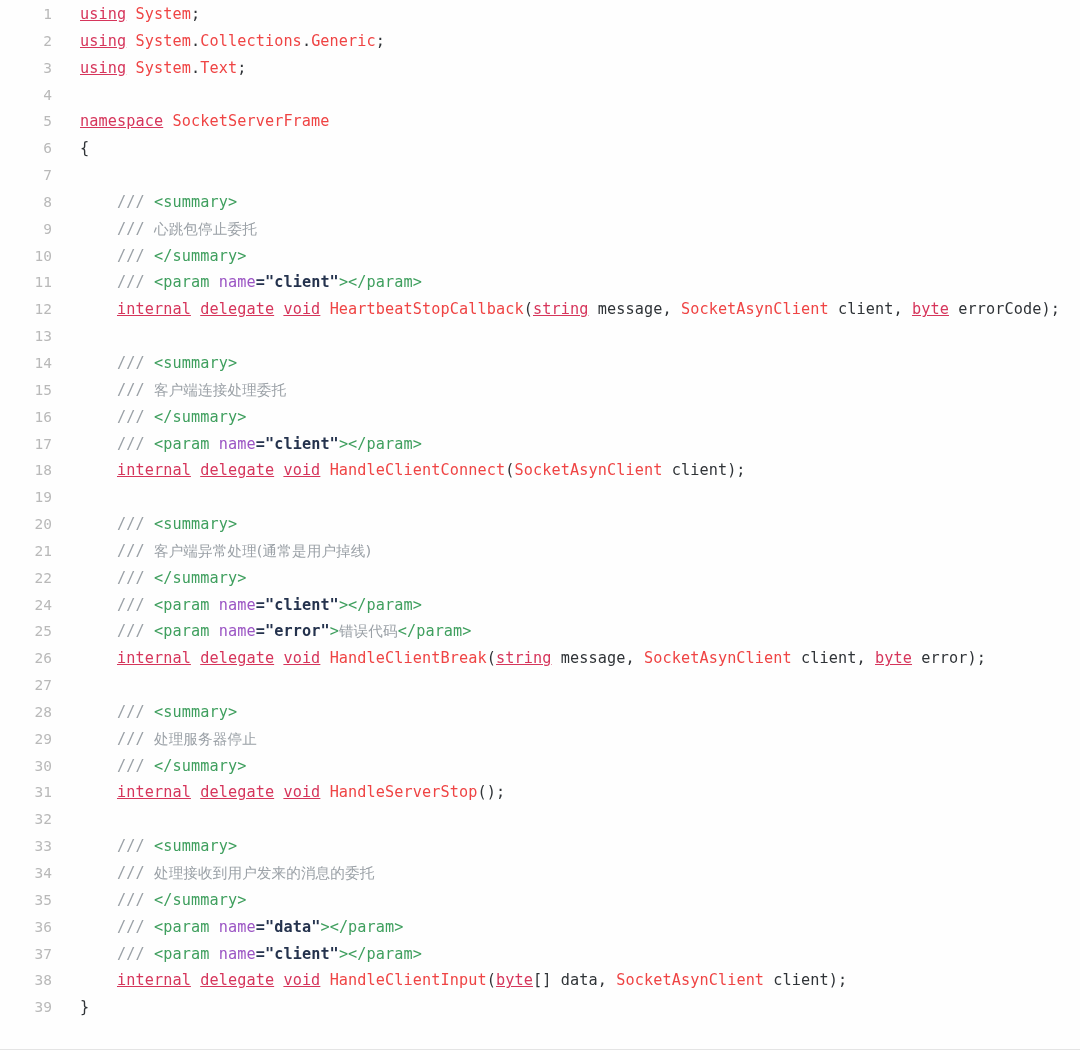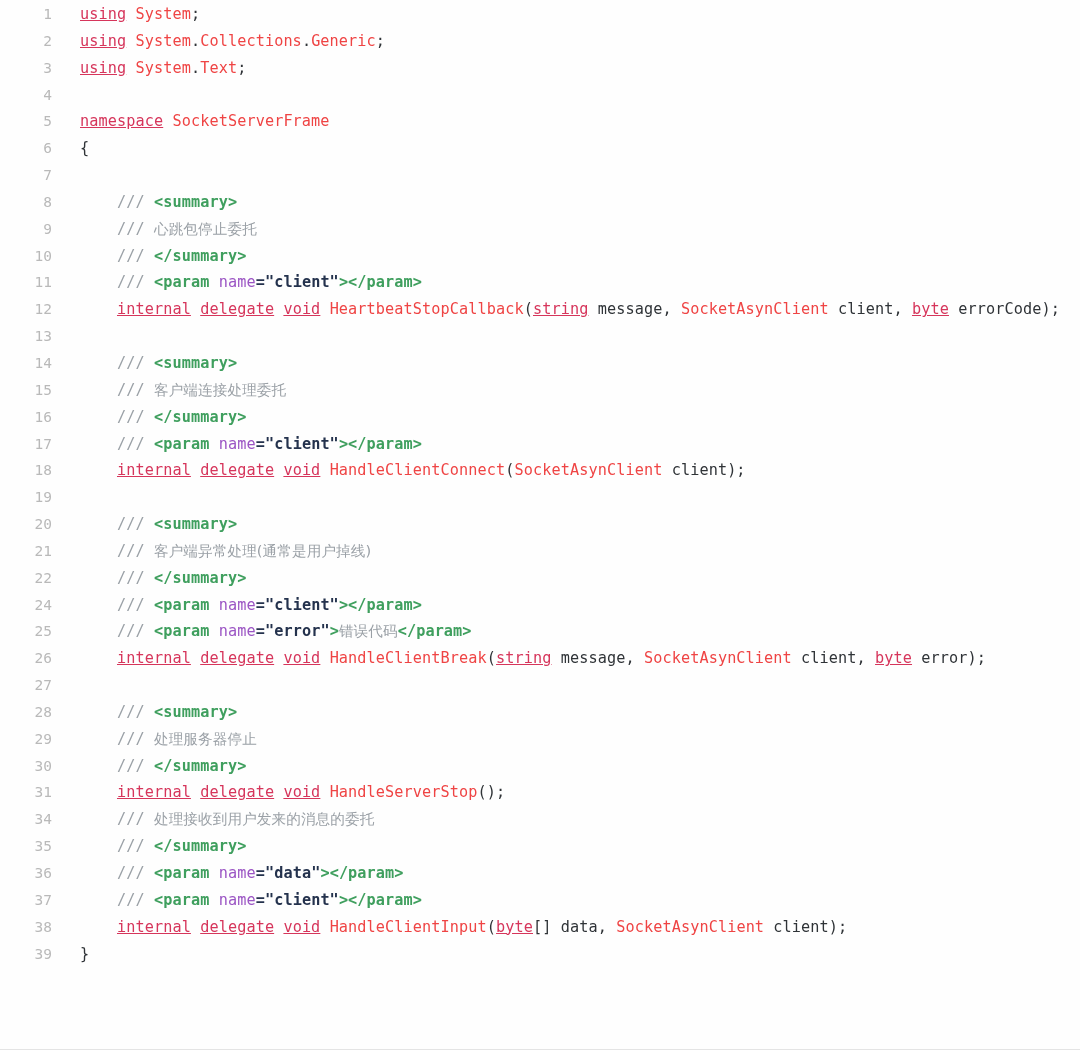--- a/index.html
+++ b/index.html
@@ -60,21 +60,21 @@
     color: #24292e;
     white-space: pre;
     letter-spacing: 0.1px;
   }
 
   
   .kw   { color: #d6355b; text-decoration: underline; }   
   .typ  { color: #ef4444; }   
   .pun  { color: #2f3337; }   
   .cmt  { color: #9aa0a6; }   
-  .tag  { color: #3f9f5e; font-weight: bold; }   
+  .tag  { color: #3f9f5e; }   
   .attr { color: #9b55c4; }   
   .str  { color: #24324d; font-weight: bold; }  
   .cjk  { font-family: "DejaVu Sans", "Liberation Sans", sans-serif; font-size: 14.6px; text-align: right; }
 </style>
 </head>
 <body>
 
 <div class="code-viewer">
   <table class="code-table">
     <tbody>
@@ -192,20 +192,28 @@
         </tr>
         <tr>
           <td class="ln">30</td>
           <td class="lc"><span class="pun">    </span><span class="cmt">/// </span><span class="tag">&lt;/summary&gt;</span></td>
         </tr>
         <tr>
           <td class="ln">31</td>
           <td class="lc"><span class="pun">    </span><span class="kw">internal</span><span class="pun"> </span><span class="kw">delegate</span><span class="pun"> </span><span class="kw">void</span><span class="pun"> </span><span class="typ">HandleServerStop</span><span class="pun">();</span></td>
         </tr>
         <tr>
+          <td class="ln">32</td>
+          <td class="lc">&nbsp;</td>
+        </tr>
+        <tr>
+          <td class="ln">33</td>
+          <td class="lc"><span class="pun">    </span><span class="cmt">/// </span><span class="tag">&lt;summary&gt;</span></td>
+        </tr>
+        <tr>
           <td class="ln">34</td>
           <td class="lc"><span class="pun">    </span><span class="cmt">/// </span><span class="cmt cjk">处理接收到用户发来的消息的委托</span></td>
         </tr>
         <tr>
           <td class="ln">35</td>
           <td class="lc"><span class="pun">    </span><span class="cmt">/// </span><span class="tag">&lt;/summary&gt;</span></td>
         </tr>
         <tr>
           <td class="ln">36</td>
           <td class="lc"><span class="pun">    </span><span class="cmt">/// </span><span class="tag">&lt;param </span><span class="attr">name</span><span class="str">="data"</span><span class="tag">&gt;&lt;/param&gt;</span></td>

